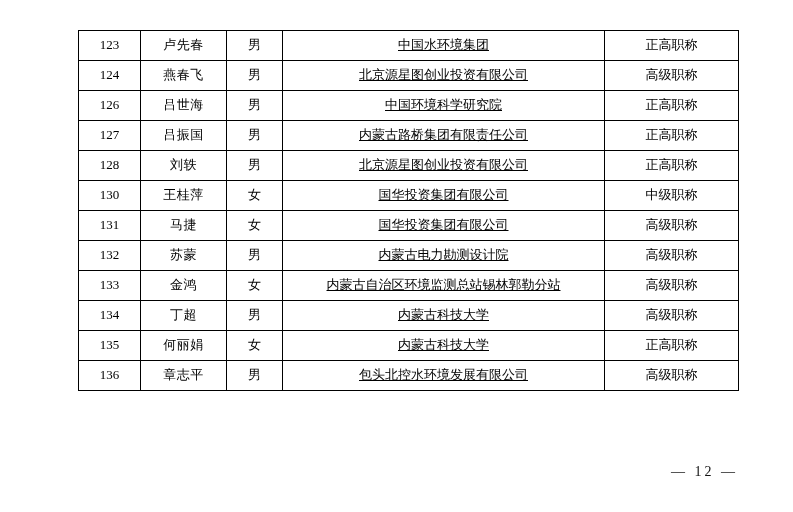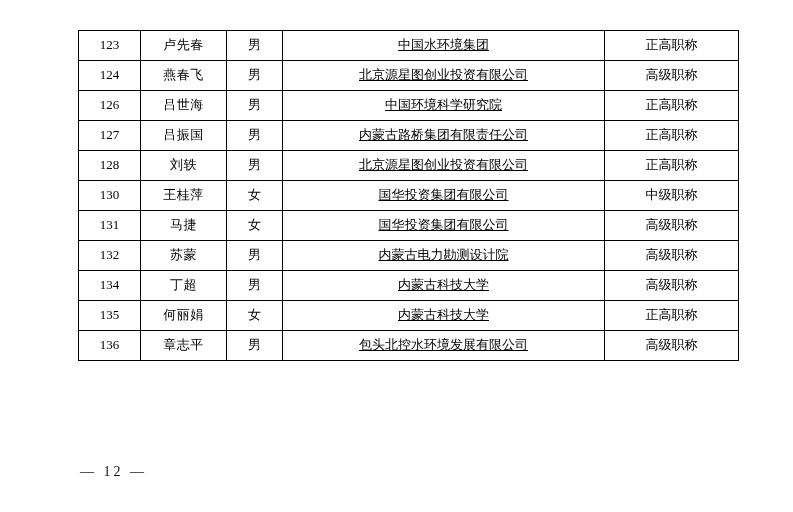--- a/index.html
+++ b/index.html
@@ -53,21 +53,21 @@
   td.name  { font-size: 13.5px; letter-spacing: 0.5px; margin-top: 48px; }
   td.sex   { font-size: 13.5px; }
   td.unit  { font-size: 13.5px; text-decoration: underline; }
   td.title { font-size: 13px; }
 
   .footer {
     position: absolute;
     left: 78px;
     top: 462px;
     width: 660px;
-    text-align: left;
+    text-align: right;
   }
   .page-number {
     display: inline-block;
     font-size: 14px;
     letter-spacing: 3px;
     color: #111;
     padding-left: 2px;
   }
 </style>
 </head>
@@ -135,20 +135,27 @@
           <td class="title">高级职称</td>
         </tr>
         <tr>
           <td class="num">132</td>
           <td class="name">苏蒙</td>
           <td class="sex">男</td>
           <td class="unit">内蒙古电力勘测设计院</td>
           <td class="title">高级职称</td>
         </tr>
         <tr>
+          <td class="num">133</td>
+          <td class="name">金鸿</td>
+          <td class="sex">女</td>
+          <td class="unit">内蒙古自治区环境监测总站锡林郭勒分站</td>
+          <td class="title">高级职称</td>
+        </tr>
+        <tr>
           <td class="num">134</td>
           <td class="name">丁超</td>
           <td class="sex">男</td>
           <td class="unit">内蒙古科技大学</td>
           <td class="title">高级职称</td>
         </tr>
         <tr>
           <td class="num">135</td>
           <td class="name">何丽娟</td>
           <td class="sex">女</td>

